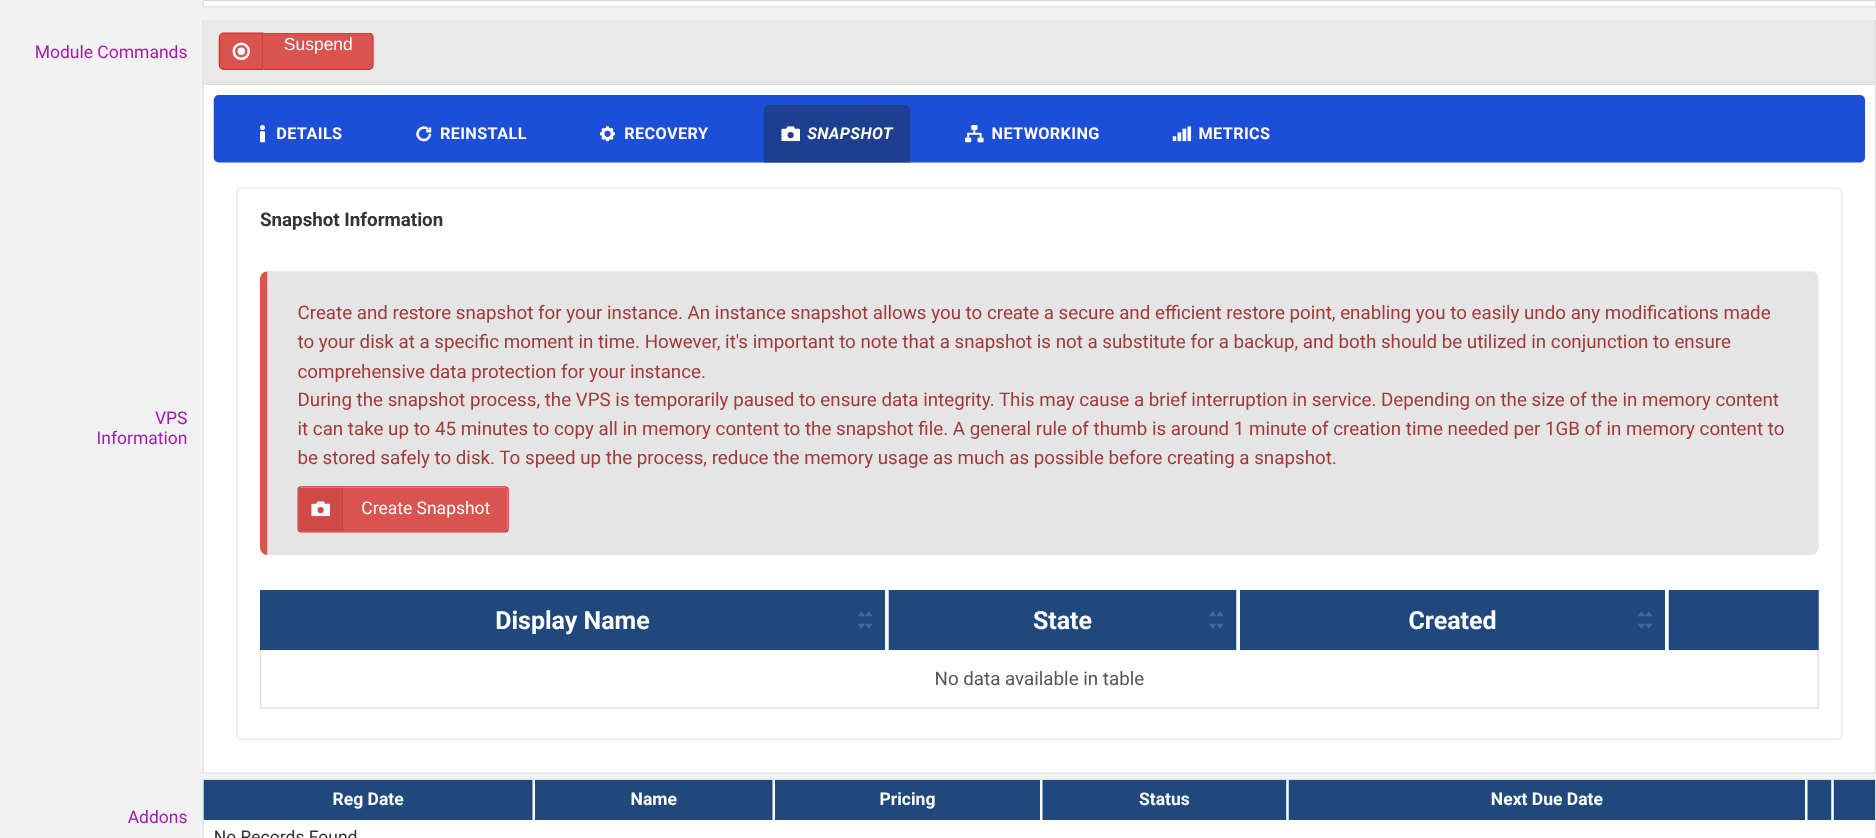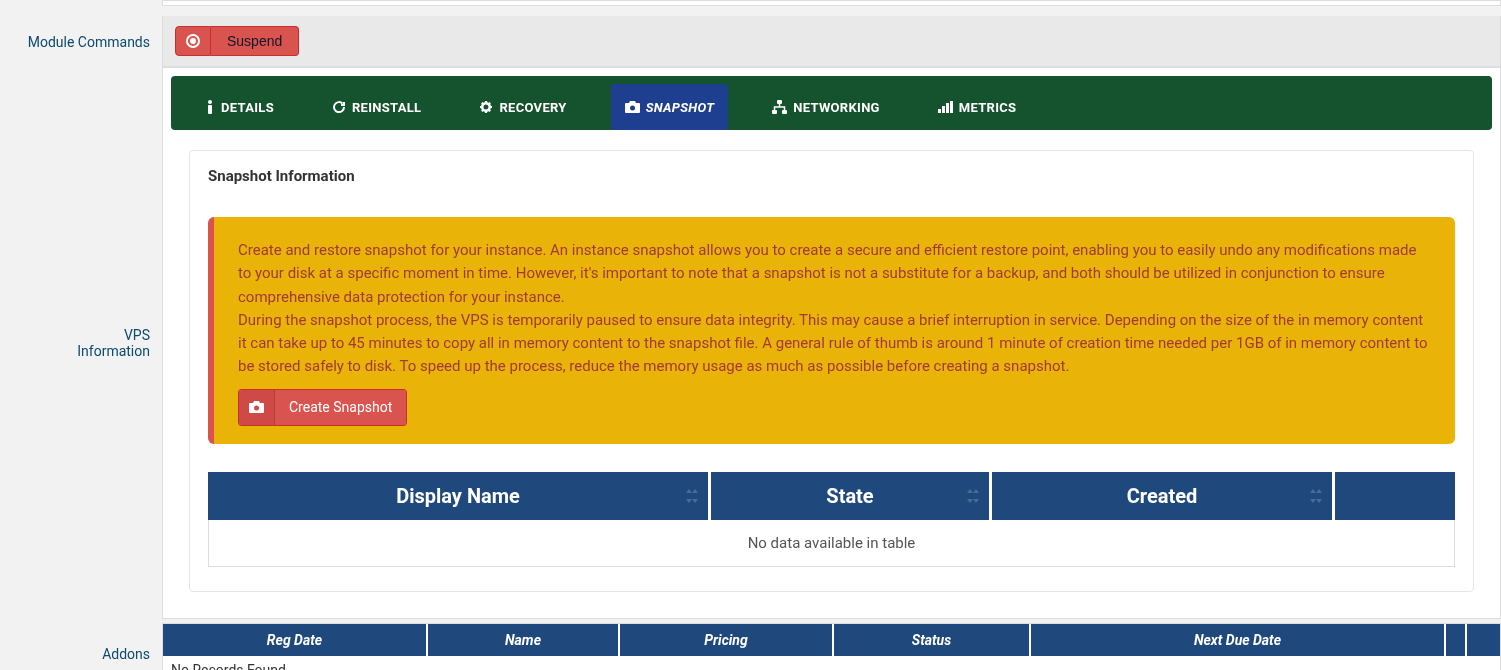--- a/index.html
+++ b/index.html
@@ -12,21 +12,21 @@
   }
   .row {
     display: flex;
     align-items: stretch;
   }
   .label-col {
     width: 162px;
     min-width: 162px;
     text-align: right;
     padding: 8px 12px 8px 0;
-    color: #0c4a6e;
+    color: #a21caf;
     font-size: 14px;
     display: flex;
     align-items: center;
     justify-content: flex-end;
   }
   .content-col {
     flex: 1;
     padding: 0;
   }
 
@@ -59,28 +59,27 @@
     display: inline-flex;
     align-items: center;
     justify-content: center;
     color: #fff;
     cursor: pointer;
   }
   .suspend-btn {
     height: 30px;
     padding: 0 16px;
     background: #d9534f;
-    color: #0f172a;
+    color: #ffffff;
     border: 1px solid #c9302c;
     border-left: none;
     border-radius: 0 4px 4px 0;
     font-size: 14px;
     cursor: pointer;
     display: inline-flex;
-    align-items: center;
   }
   .radio-icon {
     width: 14px; height: 14px;
     border: 2px solid #fff;
     border-radius: 50%;
     display: inline-flex;
     align-items: center; justify-content: center;
   }
   .radio-icon::after {
     content: "";
@@ -94,21 +93,21 @@
     border: 1px solid #ddd;
     padding: 8px;
   }
   .vps-row .label-col {
     align-self: center;
     padding-left: 48px;
   }
 
   
   .tabbar {
-    background: #14532d;
+    background: #1d4ed8;
     border-radius: 4px;
     display: flex;
     align-items: stretch;
     padding: 0 20px;
     height: 54px;
     gap: 30px;
   }
   .tab-item {
     color: #fff;
     font-weight: 700;
@@ -143,21 +142,21 @@
   }
   .panel-title {
     padding: 16px 18px 12px 18px;
     font-weight: 700;
     font-size: 15px;
     color: #333;
   }
 
   .alert {
     margin: 20px 18px 18px 18px;
-    background: #eab308;
+    background: #e5e5e5;
     border-left: 6px solid #d9534f;
     border-radius: 6px;
     padding: 22px 24px 18px 24px;
     color: #a33a3a;
     font-size: 15px;
     line-height: 1.55;
   }
   .alert p { margin: 0; }
 
   .create-snapshot-btn {
@@ -234,21 +233,20 @@
     align-self: center;
   }
   .addons-row .content-col {
     background: #fff;
     border: 1px solid #ddd;
     padding: 0;
   }
   .addons-head {
     display: flex;
     gap: 2px;
-    font-style: italic;
   }
   .addons-th {
     background: #1f497d;
     color: #fff;
     font-weight: 700;
     font-size: 14px;
     padding: 8px 6px;
     text-align: center;
   }
   .addons-th.col-reg { flex: 0 0 263px; }

